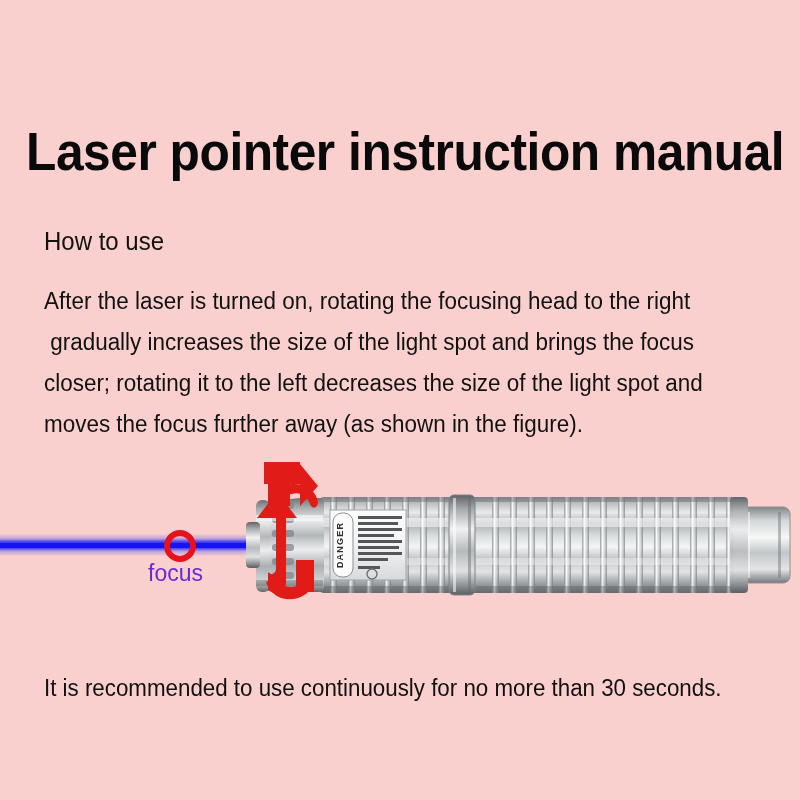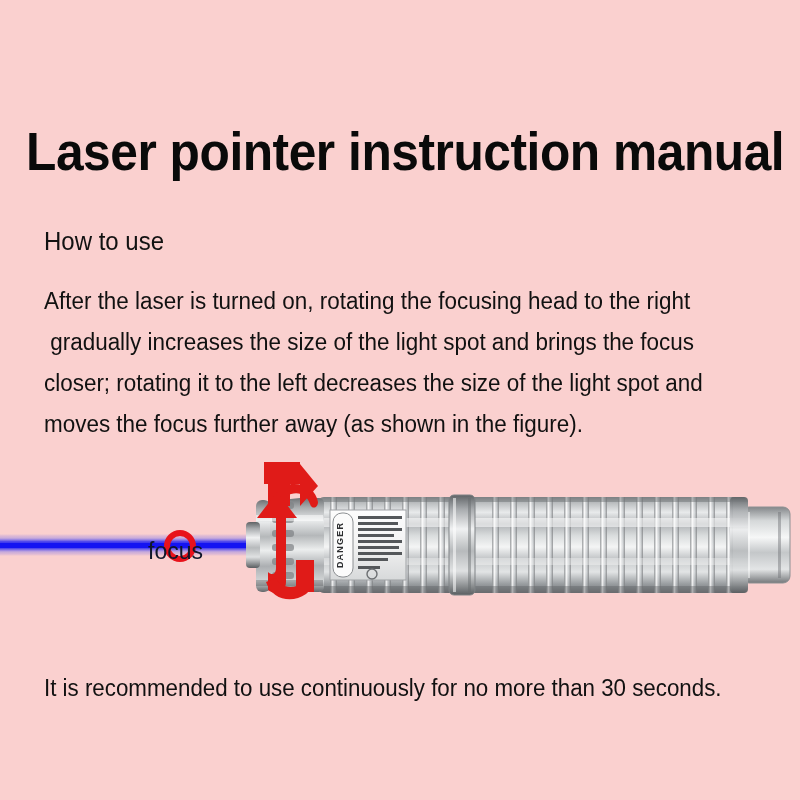--- a/index.html
+++ b/index.html
@@ -83,24 +83,24 @@
     top: 440px;
     width: 800px;
     height: 200px;
   }
   #figure svg {
     display: block;
   }
   #focus-label {
     position: absolute;
     left: 148px;
-    top: 538px;
+    top: 560px;
     font-family: "Liberation Sans", sans-serif;
     font-size: 23px;
-    color: #0f172a;
+    color: #6d28d9;
     white-space: nowrap;
   }
 </style>
 </head>
 <body>
 
 <div id="page">
 
   <h1 id="title">Laser pointer instruction manual</h1>
 

